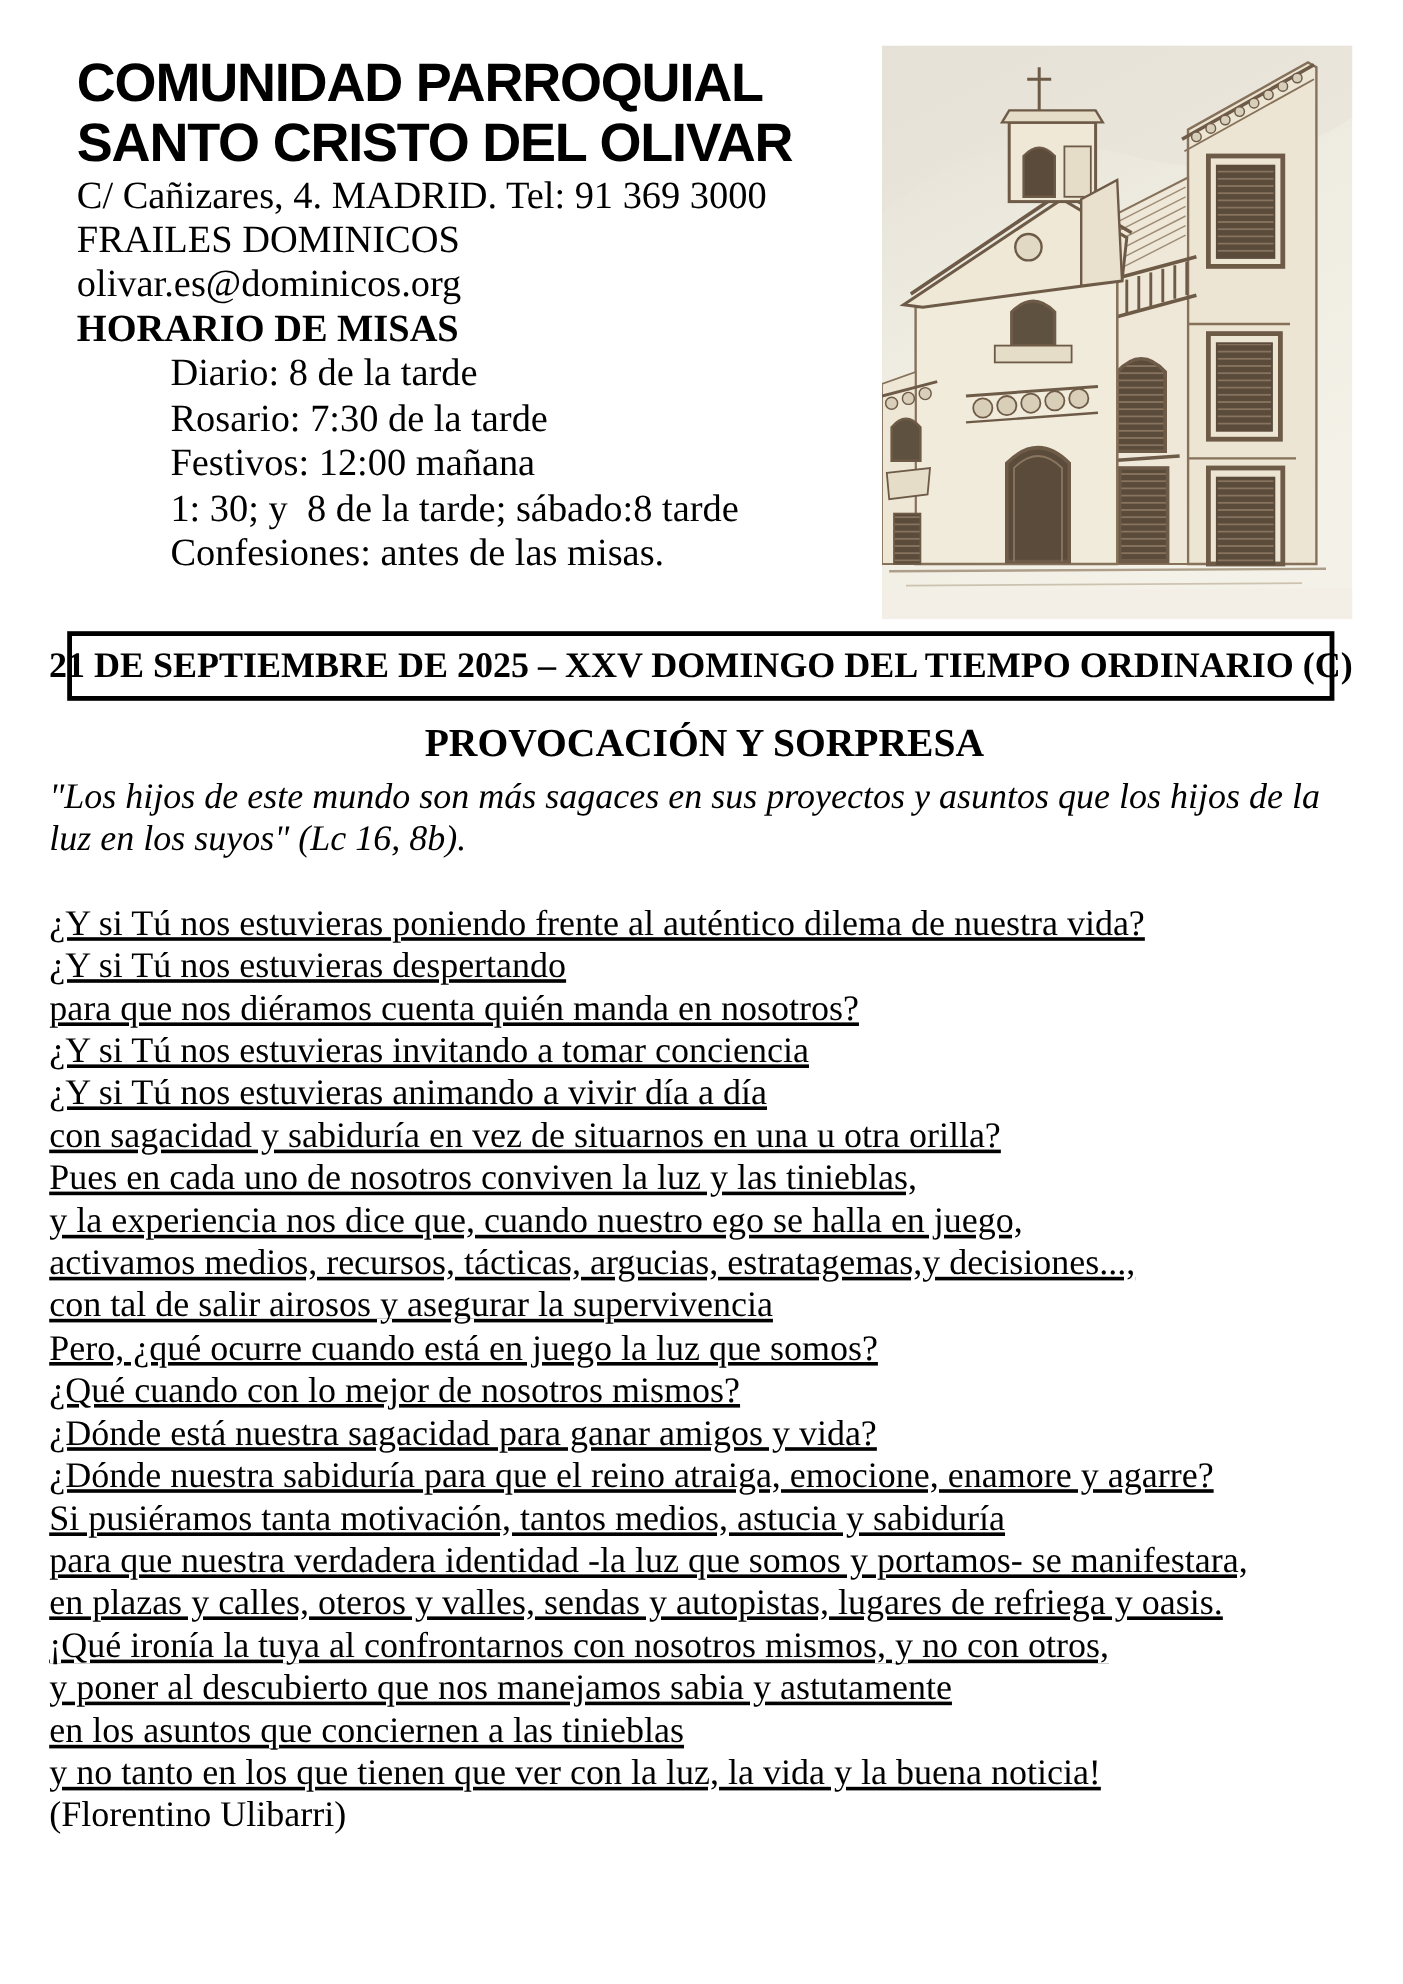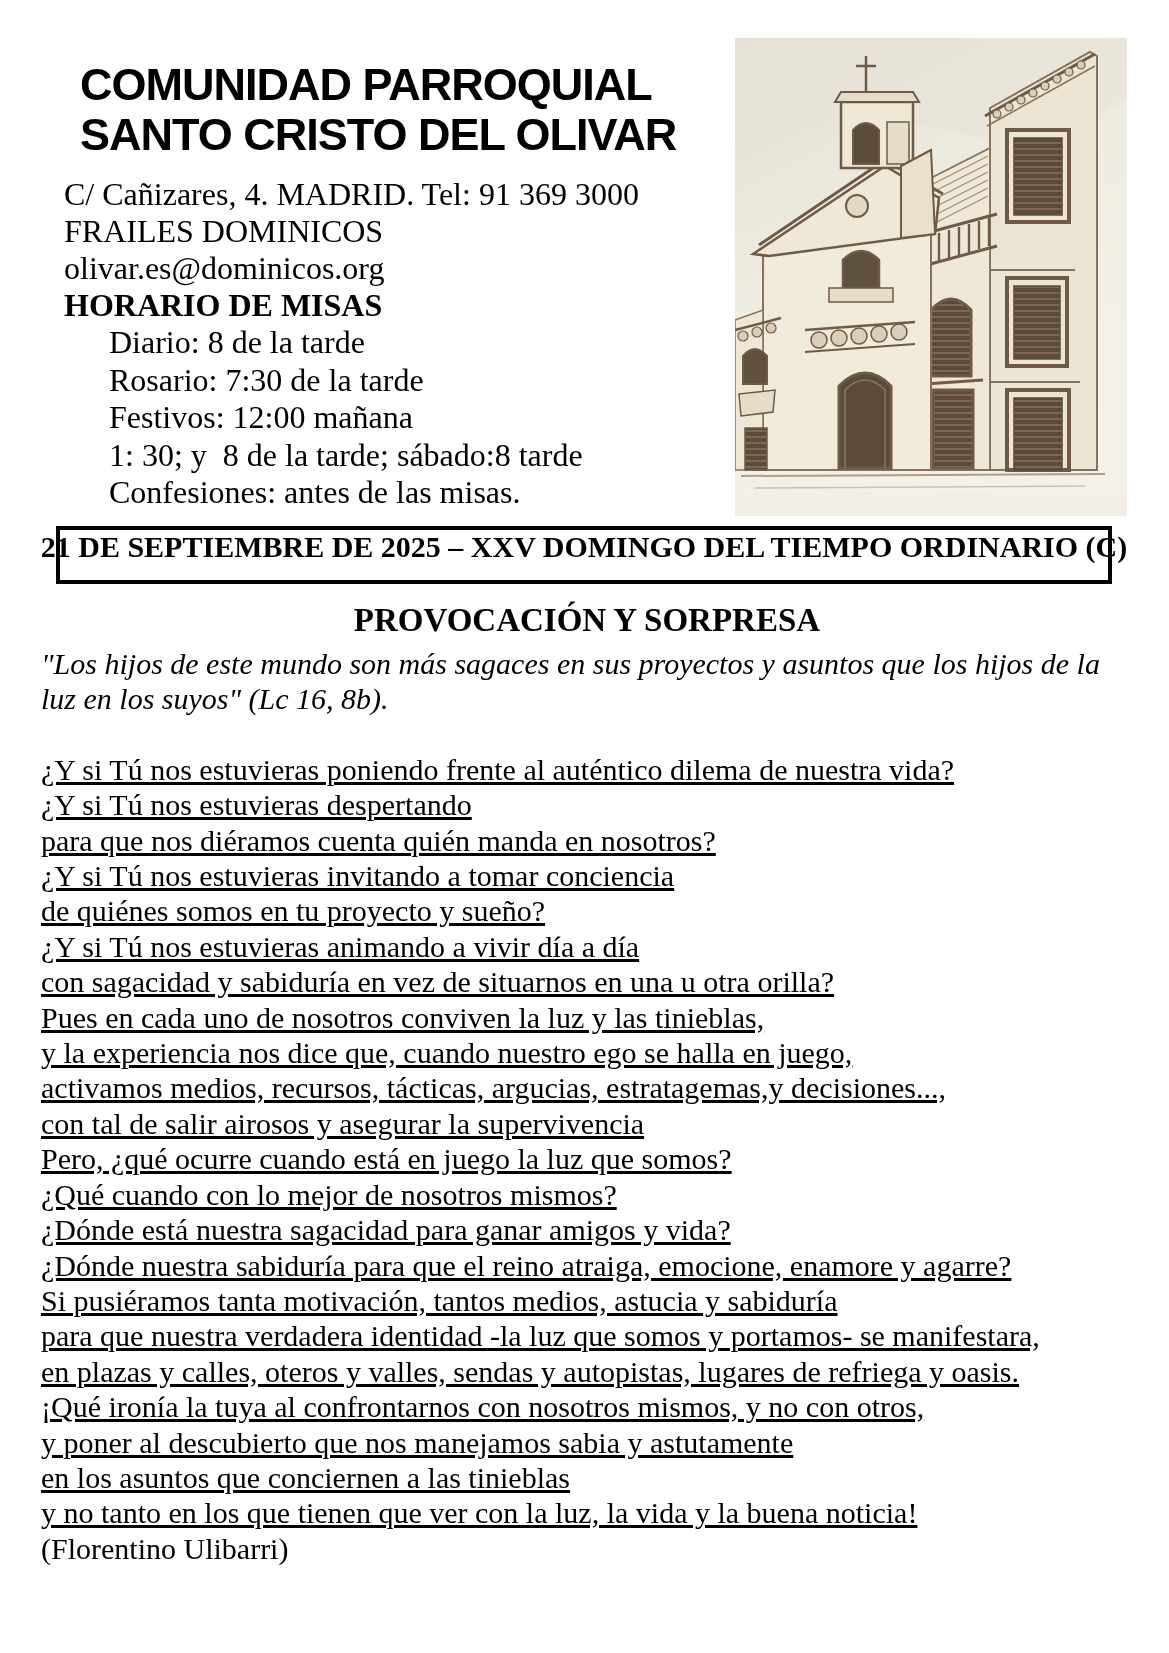--- a/index.html
+++ b/index.html
@@ -12,44 +12,44 @@
   }
   
   .header-left{
     position:absolute;left:64px;top:44px;width:665px;
   }
   .main-title{
     font-family:"Liberation Sans",sans-serif;
     font-weight:700;
     font-size:45px;line-height:50px;
     letter-spacing:-1px;
-    margin:16px;
+    margin:0;
   }
   .addr-line{
     font-family:"Liberation Serif",serif;
     font-size:32px;line-height:37px;
     margin:0;
     white-space:pre-wrap;
   }
   .addr-line.bold{font-weight:700;}
-  .schedule{margin-left:45px;}
+  .schedule{margin-left:78px;}
   .sched-line{
     font-family:"Liberation Serif",serif;
     font-size:32px;line-height:37.5px;
     white-space:pre-wrap;
   }
   
   .church{
     position:absolute;left:735px;top:38px;width:392px;height:478px;
   }
   
   .date-box{
     position:absolute;left:56px;top:526px;width:1056px;height:58px;
     border:4px solid #000;
-    display:flex;align-items:flex-start;justify-content:center;
+    display:flex;align-items:center;justify-content:center;
     box-sizing:border-box;
   }
   .date-box span{
     font-family:"Liberation Serif",serif;
     font-weight:700;font-size:30px;
     white-space:nowrap;
   }
   
   .article{
     position:absolute;left:41px;top:600px;width:1092px;
@@ -212,21 +212,20 @@
   </div>
 
   <div class="article">
     <h2>PROVOCACIÓN Y SORPRESA</h2>
     <p class="quote">"Los hijos de este mundo son más sagaces en sus proyectos y asuntos que los hijos de la luz en los suyos" (Lc 16, 8b).</p>
     <div>
         <div class="poem-line">¿Y si Tú nos estuvieras poniendo frente al auténtico dilema de nuestra vida?</div>
         <div class="poem-line">¿Y si Tú nos estuvieras despertando</div>
         <div class="poem-line">para que nos diéramos cuenta quién manda en nosotros?</div>
         <div class="poem-line">¿Y si Tú nos estuvieras invitando a tomar conciencia</div>
-        <div class="poem-line">de quiénes somos en tu proyecto y sueño?</div>
         <div class="poem-line">¿Y si Tú nos estuvieras animando a vivir día a día</div>
         <div class="poem-line">con sagacidad y sabiduría en vez de situarnos en una u otra orilla?</div>
         <div class="poem-line">Pues en cada uno de nosotros conviven la luz y las tinieblas,</div>
         <div class="poem-line">y la experiencia nos dice que, cuando nuestro ego se halla en juego,</div>
         <div class="poem-line">activamos medios, recursos, tácticas, argucias, estratagemas,y decisiones...,</div>
         <div class="poem-line">con tal de salir airosos y asegurar la supervivencia</div>
         <div class="poem-line">Pero, ¿qué ocurre cuando está en juego la luz que somos?</div>
         <div class="poem-line">¿Qué cuando con lo mejor de nosotros mismos?</div>
         <div class="poem-line">¿Dónde está nuestra sagacidad para ganar amigos y vida?</div>
         <div class="poem-line">¿Dónde nuestra sabiduría para que el reino atraiga, emocione, enamore y agarre?</div>

